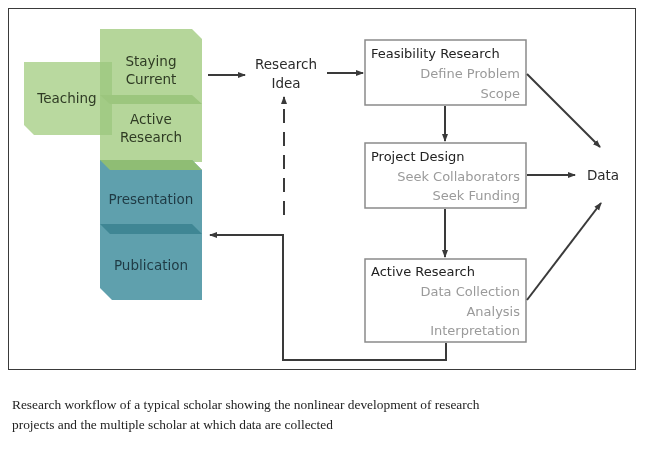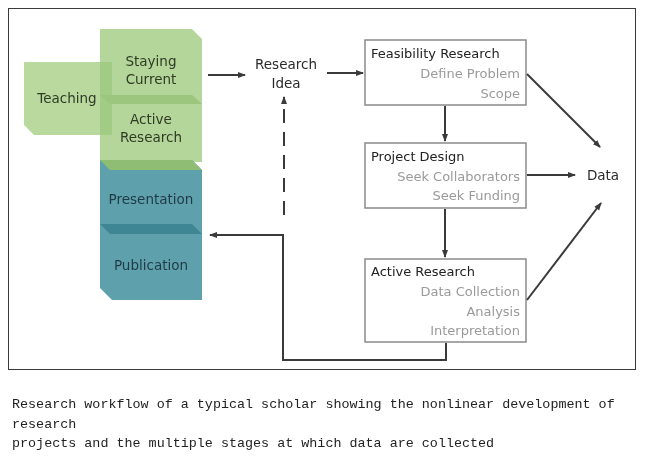--- a/index.html
+++ b/index.html
@@ -4,21 +4,21 @@
   <style>
     html, body { margin: 0; padding: 0; background: #ffffff; }
     body { width: 645px; height: 459px; position: relative; overflow: hidden; font-family: "Liberation Sans", sans-serif; }
     .frame { position: absolute; left: 8px; top: 8px; width: 628px; height: 362px; border: 1.5px solid #3a3a3a; box-sizing: border-box; background: #fff; }
     svg { position: absolute; left: 0; top: 0; }
     .blk-text { font-family: "DejaVu Sans", sans-serif; font-size: 13.5px; fill: #2f3b24; text-anchor: middle; }
     .blu-text { font-family: "DejaVu Sans", sans-serif; font-size: 13.5px; fill: #1f3a44; text-anchor: middle; }
     .node-text { font-family: "DejaVu Sans", sans-serif; font-size: 13.5px; fill: #2b2b2b; }
     .box-title { font-family: "DejaVu Sans", sans-serif; font-size: 13px; fill: #222; }
     .box-sub { font-family: "DejaVu Sans", sans-serif; font-size: 13px; fill: #9a9a9a; text-anchor: end; }
-    .caption { position: absolute; left: 12px; top: 395px; width: 625px; font-family: Liberation Mono, monospace; font-size: 13.4px; line-height: 19.5px; color: #222; }
+    .caption { position: absolute; left: 12px; top: 395px; width: 625px; font-family: Liberation Serif, serif; font-size: 13.4px; line-height: 19.5px; color: #222; }
     .caption b { font-weight: bold; }
   </style>
 </head>
 <body>
 
 <div class="frame"></div>
 
 <svg width="645" height="380" viewBox="0 0 645 380">
   <defs>
     <marker id="ah" markerWidth="8" markerHeight="8" refX="7" refY="4" orient="auto" markerUnits="userSpaceOnUse">
@@ -87,14 +87,14 @@
     <line x1="527" y1="74" x2="600" y2="147" marker-end="url(#ah)"></line>
     <line x1="527" y1="175" x2="575" y2="175" marker-end="url(#ah)"></line>
     <line x1="527" y1="300" x2="601" y2="203" marker-end="url(#ah)"></line>
     <polyline points="446,343 446,360 283,360 283,235 210,235" marker-end="url(#ah)"></polyline>
     <line x1="284" y1="215" x2="284" y2="97" stroke-dasharray="14,9" marker-end="url(#ah)"></line>
   </g>
 </svg>
 
 <div class="caption">
   <div>Research workflow of a typical scholar showing the nonlinear development of research</div>
-  <div>projects and the multiple stages at which data are collected</div>
+  <div>projects and the multiple scholar at which data are collected</div>
 </div>
 
 </body></html>

